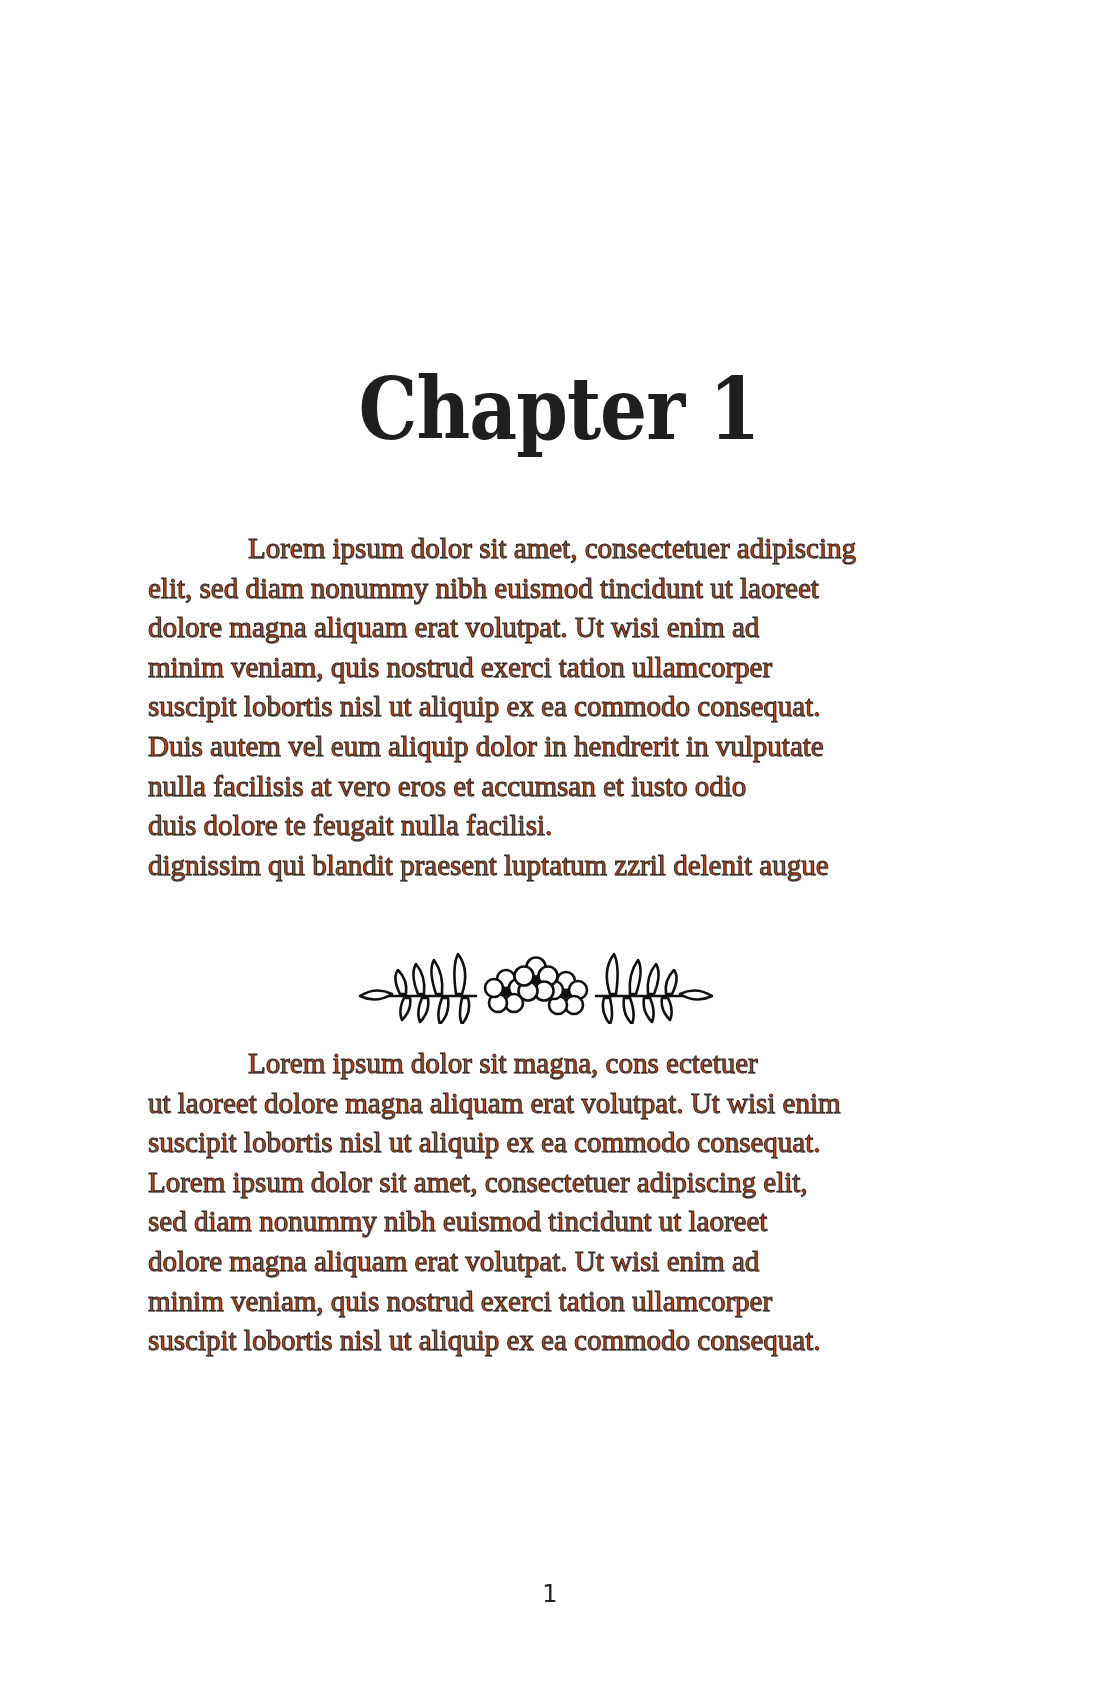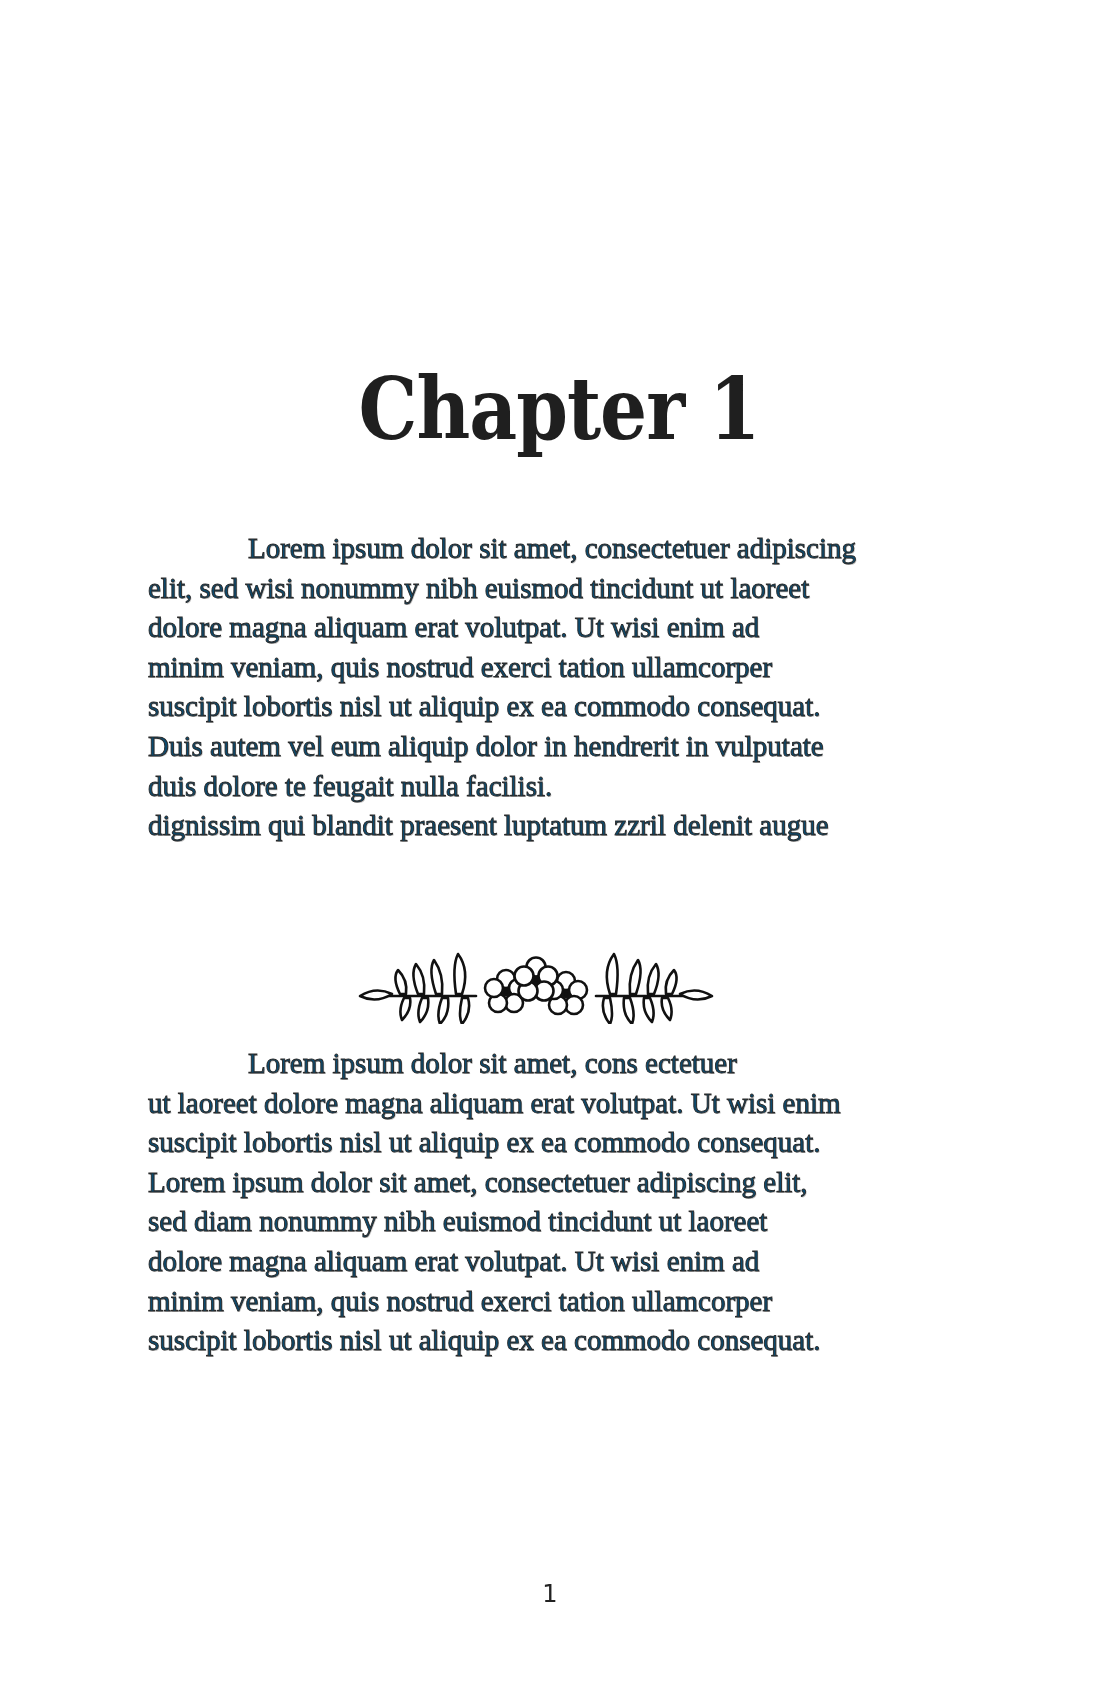--- a/index.html
+++ b/index.html
@@ -33,21 +33,21 @@
       transform: scaleY(1.15);
       padding-left: 18px;
     }
     .para {
       position: absolute;
       left: 148px;
       width: 830px;
       font-family: "Liberation Serif", serif;
       font-size: 29px;
       line-height: 39.6px;
-      color: #0c4a6e;
+      color: #c2410c;
       -webkit-text-stroke: 0.9px #2a2a2a;
       text-shadow: 1px 1px 0 #c8c8c8;
       margin: 0;
     }
     .para .line {
       display: block;
       white-space: nowrap;
     }
     .para .line.indent {
       padding-left: 100px;
@@ -74,25 +74,26 @@
   </style>
 </head>
 <body>
 
 <div class="page">
 
   <h1 class="chapter-title">Chapter 1</h1>
 
   <p class="para para-1">
     <span class="line indent">Lorem ipsum dolor sit amet, consectetuer adipiscing</span>
-    <span class="line">elit, sed wisi nonummy nibh euismod tincidunt ut laoreet</span>
+    <span class="line">elit, sed diam nonummy nibh euismod tincidunt ut laoreet</span>
     <span class="line">dolore magna aliquam erat volutpat. Ut wisi enim ad</span>
     <span class="line">minim veniam, quis nostrud exerci tation ullamcorper</span>
     <span class="line">suscipit lobortis nisl ut aliquip ex ea commodo consequat.</span>
     <span class="line">Duis autem vel eum aliquip dolor in hendrerit in vulputate</span>
+    <span class="line">nulla facilisis at vero eros et accumsan et iusto odio</span>
     <span class="line">duis dolore te feugait nulla facilisi.</span>
     <span class="line">dignissim qui blandit praesent luptatum zzril delenit augue</span>
   </p>
 
   <svg class="ornament" viewBox="0 0 356 76" xmlns="http://www.w3.org/2000/svg">
     <g fill="#ffffff" stroke="#111111" stroke-width="2.6" stroke-linejoin="round" stroke-linecap="round">
 
       <line x1="30" y1="48" x2="118" y2="48"></line>
 
       <path d="M2 48 Q18 38 34 46 Q18 56 2 48 Z"></path>
@@ -142,21 +143,21 @@
         <circle cx="12" cy="-4" r="9.5"></circle>
         <circle cx="8" cy="11" r="9.5"></circle>
         <circle cx="-8" cy="11" r="9.5"></circle>
         <circle cx="-12" cy="-4" r="9.5"></circle>
         <circle cx="0" cy="0" r="3" fill="#111"></circle>
       </g>
     </g>
   </svg>
 
   <p class="para para-2">
-    <span class="line indent">Lorem ipsum dolor sit amet, cons ectetuer</span>
+    <span class="line indent">Lorem ipsum dolor sit magna, cons ectetuer</span>
     <span class="line">ut laoreet dolore magna aliquam erat volutpat. Ut wisi enim</span>
     <span class="line">suscipit lobortis nisl ut aliquip ex ea commodo consequat.</span>
     <span class="line">Lorem ipsum dolor sit amet, consectetuer adipiscing elit,</span>
     <span class="line">sed diam nonummy nibh euismod tincidunt ut laoreet</span>
     <span class="line">dolore magna aliquam erat volutpat. Ut wisi enim ad</span>
     <span class="line">minim veniam, quis nostrud exerci tation ullamcorper</span>
     <span class="line">suscipit lobortis nisl ut aliquip ex ea commodo consequat.</span>
   </p>
 
   <div class="page-number">1</div>

